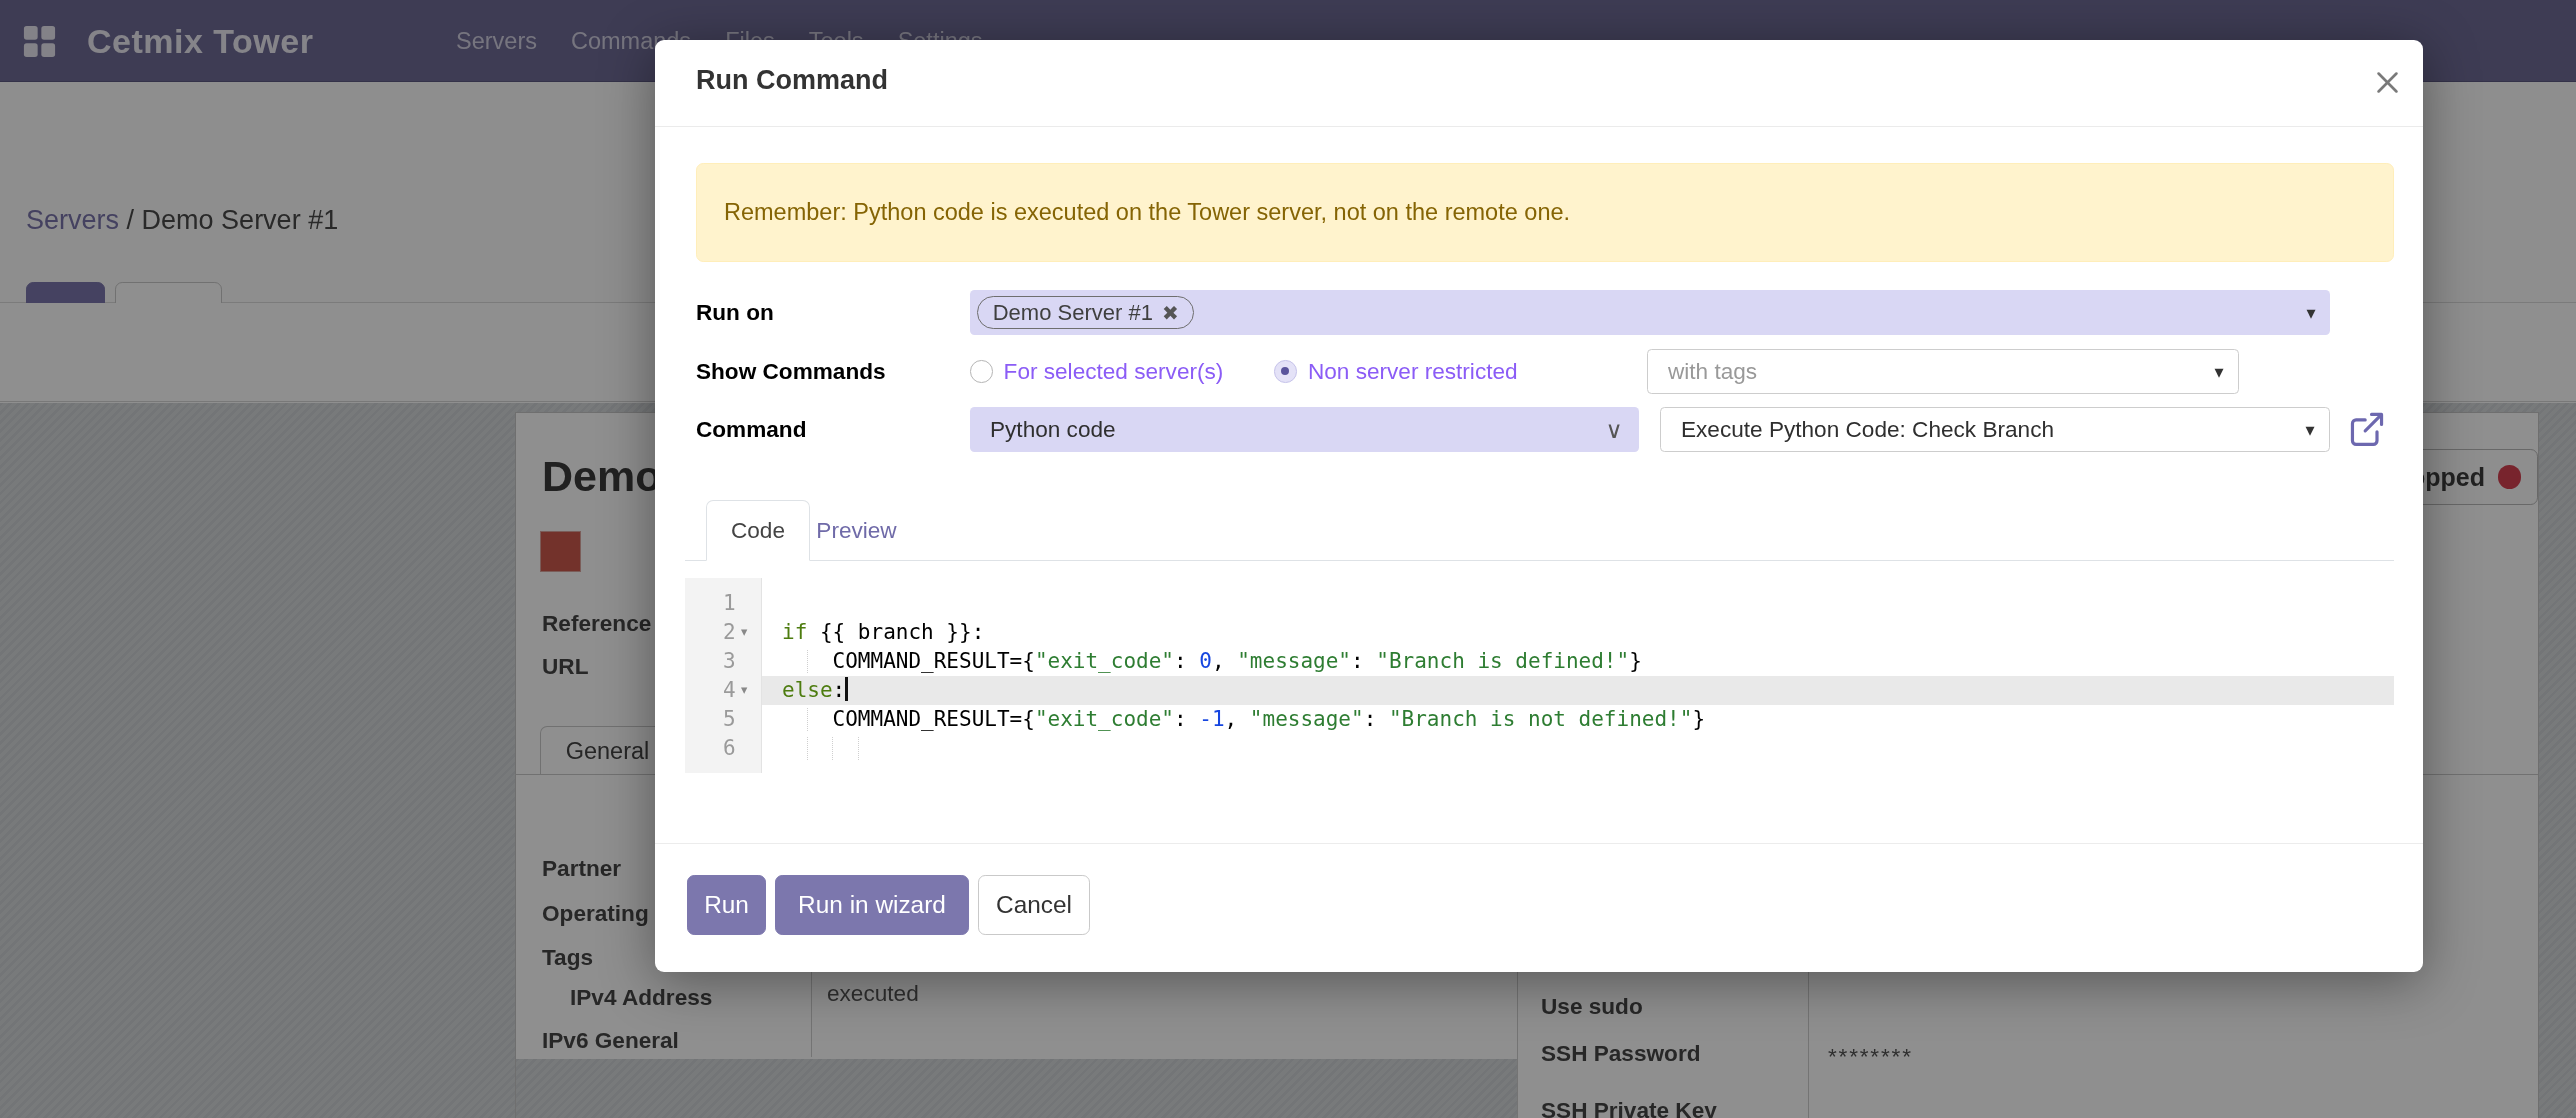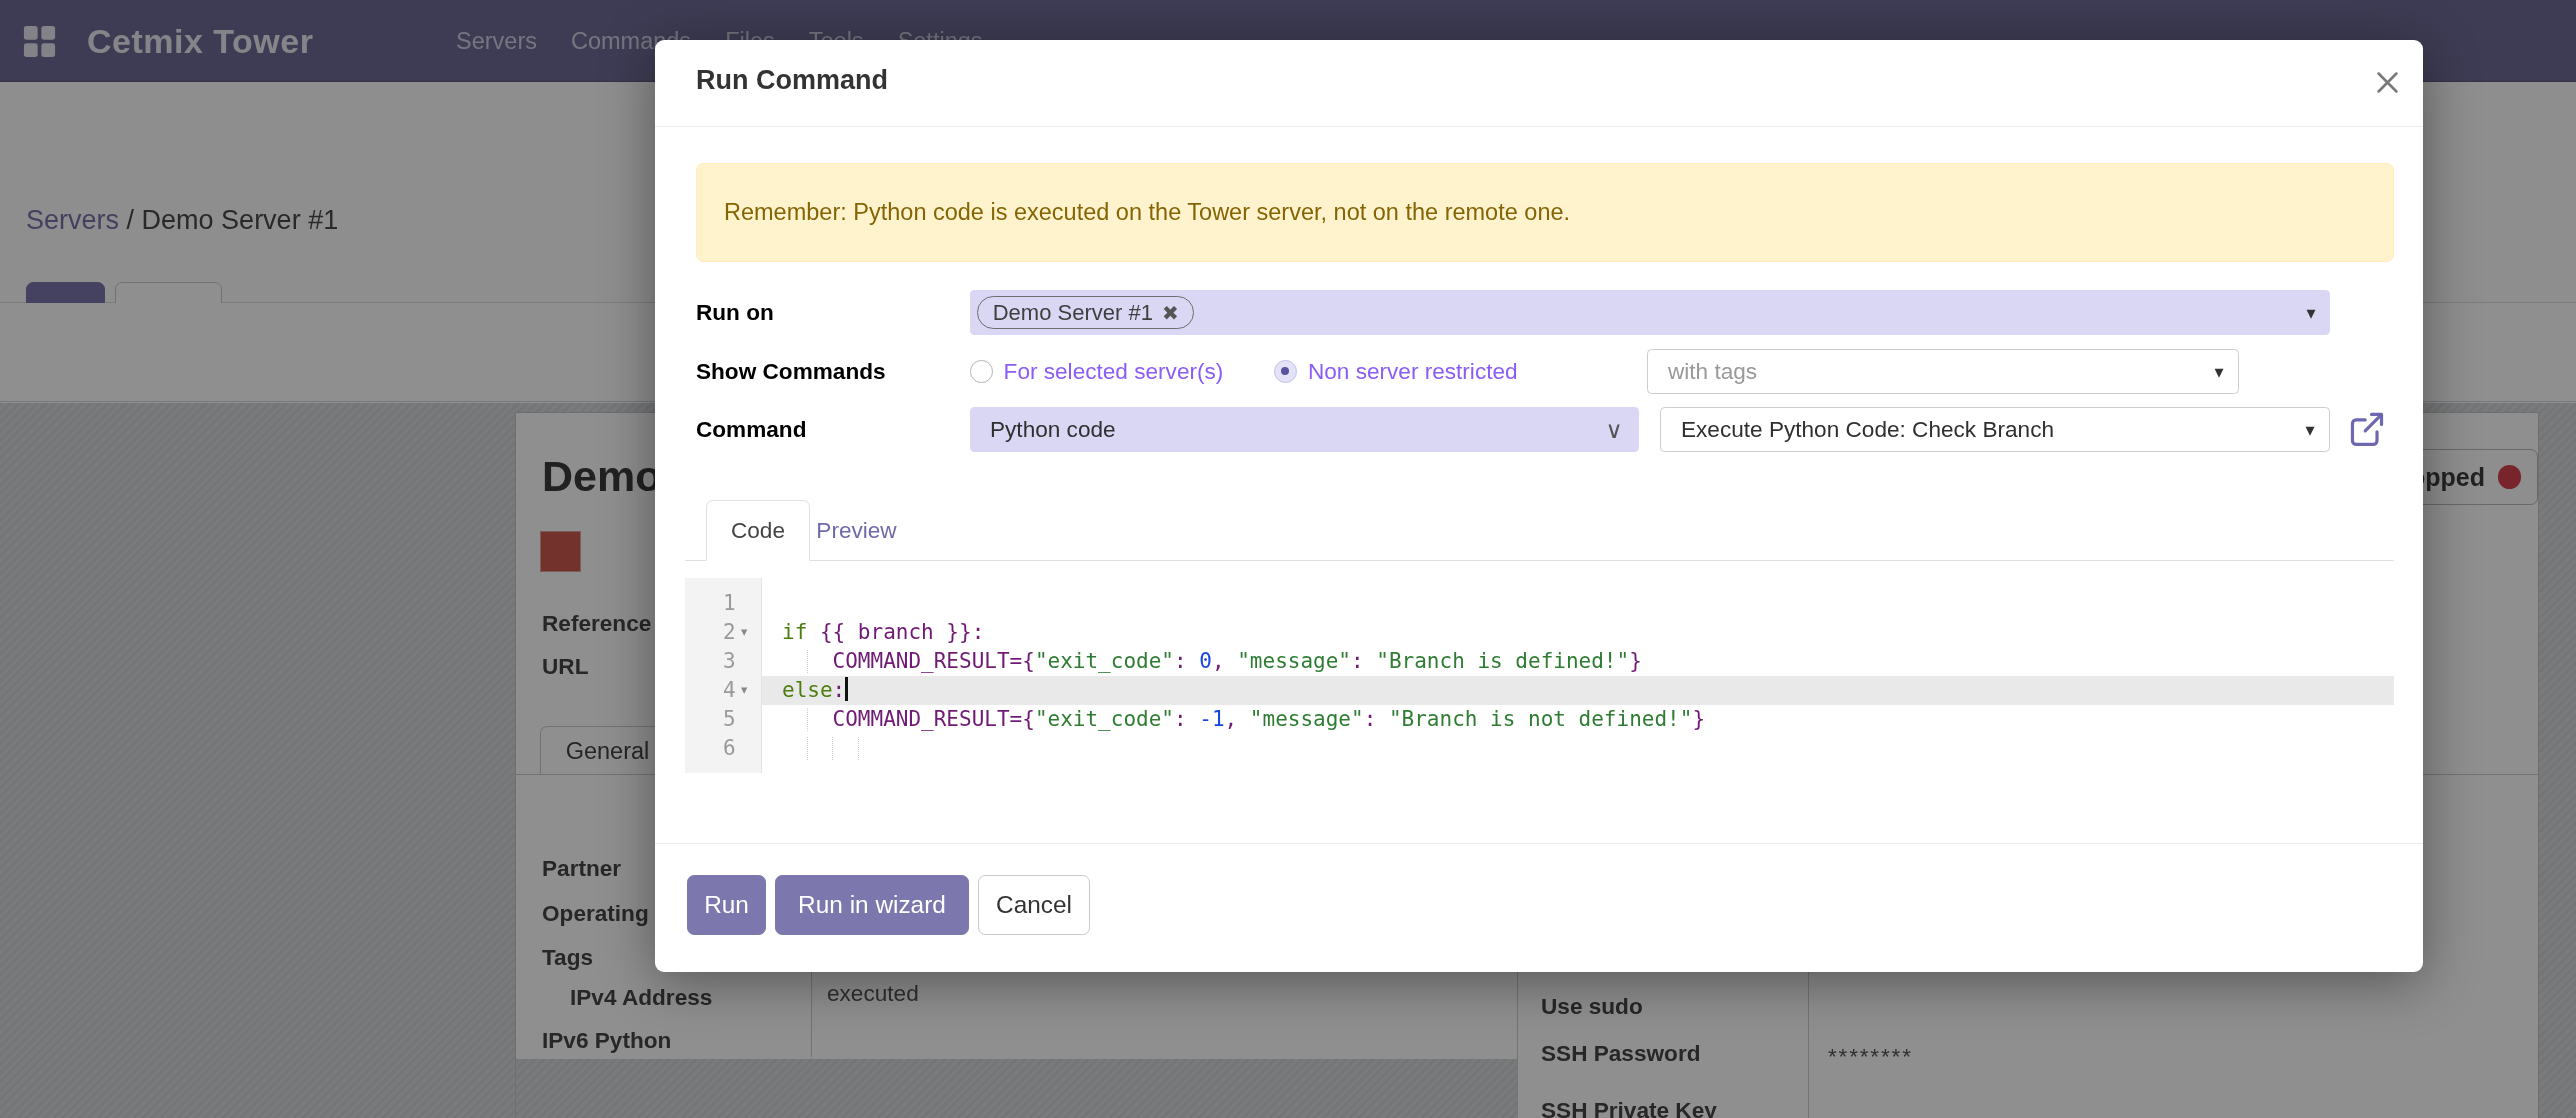--- a/index.html
+++ b/index.html
@@ -93,21 +93,21 @@
   .gut-row .fold{width:20px;font-size:12.6px;color:#888;line-height:29px;}
   .code-lines{position:absolute;left:77px;top:11px;width:1632px;}
   .code-row{height:29px;line-height:29px;white-space:pre;position:relative;
     font-family:"DejaVu Sans Mono","Liberation Mono",monospace;font-size:21px;color:#1a1a1a;}
   .code-row.active{background:#e9e9e9;}
   .code-row span{padding-left:0;}
   .code-row{padding-left:20px;}
   .kw{color:#4d7c0f;}
   .str{color:#2e7d32;}
   .num{color:#1646e0;}
-  .pl{color:#701a75;}
+  .pl{color:#000000;}
   .guide{position:absolute;top:2.7px;width:0;height:23.5px;border-left:0.9px dotted #cfcfcf;}
   .caret{display:inline-block;width:2.7px;height:23.5px;background:#111;vertical-align:-3.6px;}
 
   .ftr-line{left:0;top:803px;width:1768px;height:0.9px;background:#ececec;}
   .run-btn{left:32px;top:835px;width:79px;height:60px;}
   .run-wiz-btn{left:120px;top:835px;width:194px;height:60px;}
   .cancel-btn{left:323px;top:835px;width:112px;height:60px;}
 </style>
 </head>
 <body>
@@ -169,21 +169,21 @@
   <div class="abs swatch"></div>
   <div class="abs flabel" style="left:542px;top:611px;">Reference</div>
   <div class="abs flabel" style="left:542px;top:654px;">URL</div>
   <div class="abs gen-tab">General</div>
   <div class="abs notebook-line"></div>
 
   <div class="abs flabel" style="left:542px;top:856px;">Partner</div>
   <div class="abs flabel" style="left:542px;top:901px;">Operating System</div>
   <div class="abs flabel" style="left:542px;top:945px;">Tags</div>
   <div class="abs flabel" style="left:542px;top:985px;margin-left:28px;">IPv4 Address</div>
-  <div class="abs flabel" style="left:542px;top:1028px;">IPv6 Python</div>
+  <div class="abs flabel" style="left:542px;top:1028px;">IPv6 General</div>
   <div class="abs vline" style="left:811px;top:849px;height:208px;"></div>
   <div class="abs fvalue" style="left:827px;top:981px;">executed</div>
   <div class="abs hline" style="left:515px;top:1059px;width:1003px;"></div>
   <div class="abs band"></div>
 
   <div class="abs vline" style="left:1517px;top:939px;height:179px;"></div>
   <div class="abs flabel" style="left:1541px;top:947px;">SSH Username</div>
   <div class="abs flabel" style="left:1541px;top:994px;">Use sudo</div>
   <div class="abs flabel" style="left:1541px;top:1041px;">SSH Password</div>
   <div class="abs flabel" style="left:1541px;top:1098px;">SSH Private Key</div>

